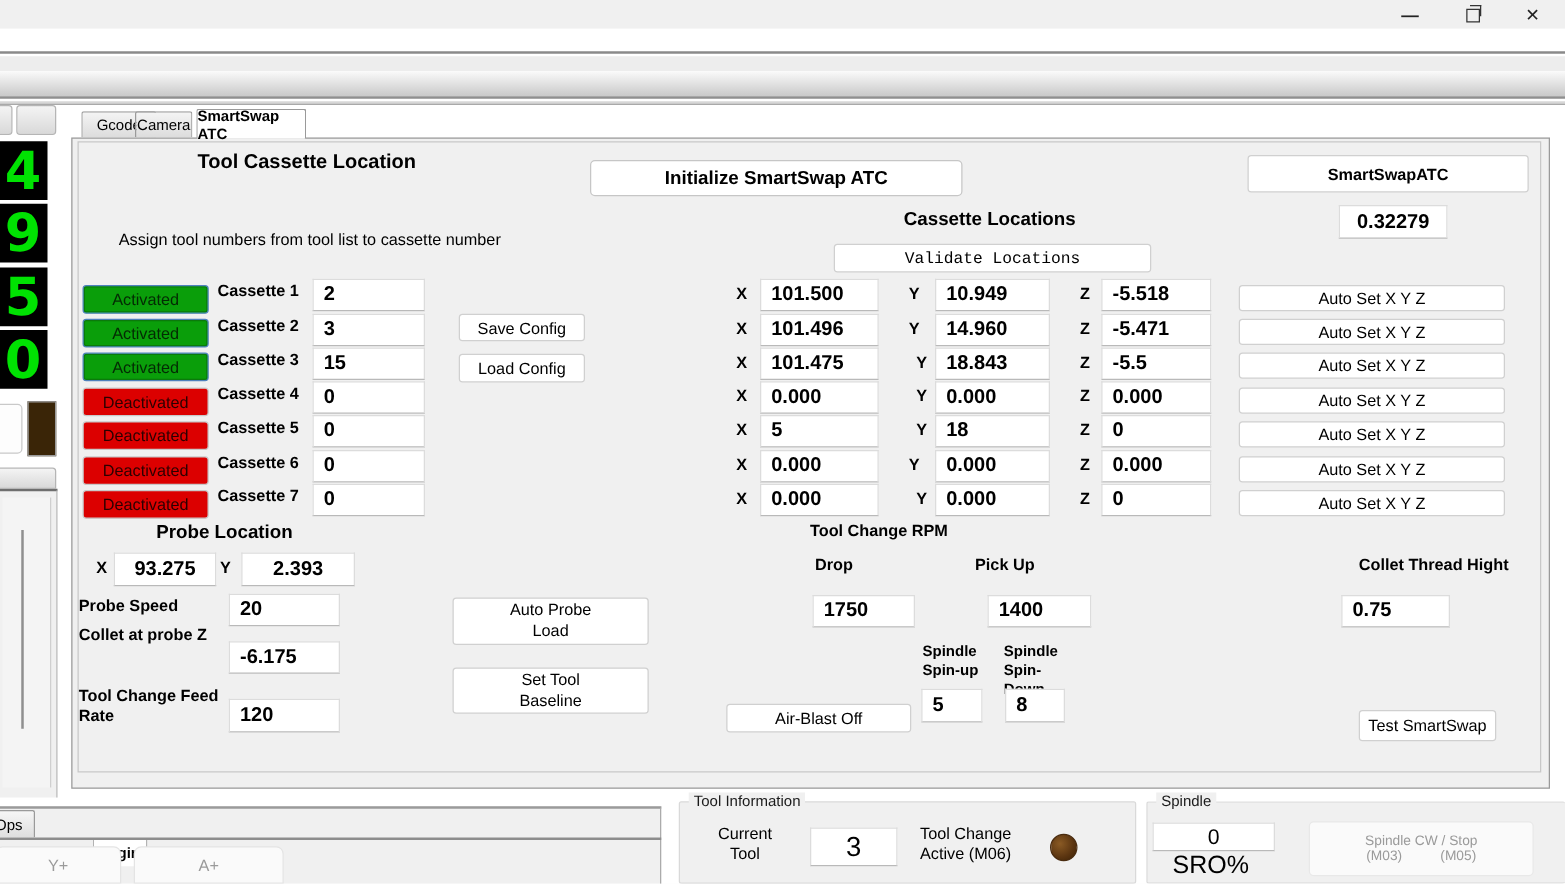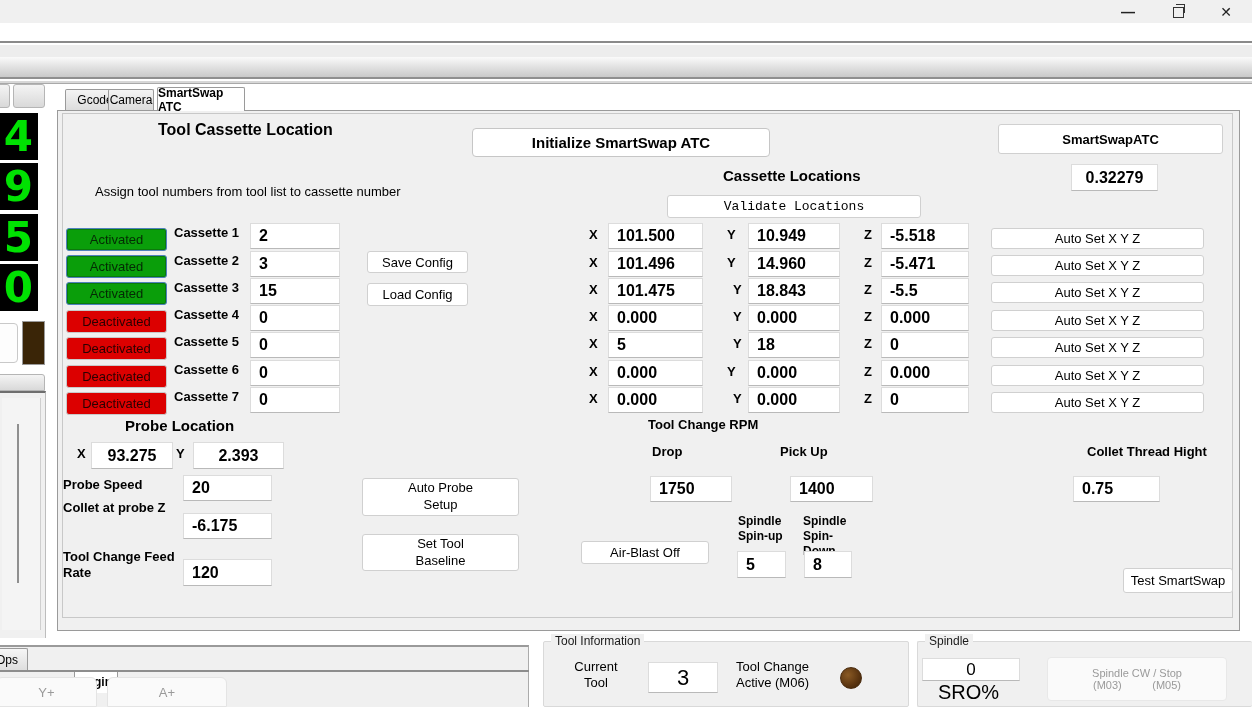--- a/index.html
+++ b/index.html
@@ -203,40 +203,40 @@
 <div class="abs blabel" style="left:176px;top:446px;">Y</div>
 <input class="abs field center" style="left: 193px; top: 442px; width: 91px; height: 27px;" readonly="" value="2.393">
 <div class="abs blabel" style="left:63px;top:477px;">Probe Speed</div>
 <input class="abs field" style="left: 183px; top: 475px; width: 89px; height: 26px;" readonly="" value="20">
 <div class="abs blabel" style="left:63px;top:500px;">Collet at probe Z</div>
 <input class="abs field" style="left: 183px; top: 513px; width: 89px; height: 26px;" readonly="" value="-6.175">
 <div class="abs blabel pre" style="left:63px;top:549px;">Tool Change Feed
 Rate</div>
 <input class="abs field" style="left: 183px; top: 559px; width: 89px; height: 27px;" readonly="" value="120">
 <div class="abs btn two-line" style="left:362px;top:478px;width:157px;height:38px;">Auto Probe
-Setup</div>
+Load</div>
 <div class="abs btn two-line" style="left:362px;top:534px;width:157px;height:37px;">Set Tool
 Baseline</div>
 
 <div class="abs blabel" style="left:648px;top:417px;">Tool Change RPM</div>
 <div class="abs blabel" style="left:652px;top:444px;">Drop</div>
 <div class="abs blabel" style="left:780px;top:444px;">Pick Up</div>
 <input class="abs field" style="left: 650px; top: 476px; width: 82px; height: 26px;" readonly="" value="1750">
 <input class="abs field" style="left: 790px; top: 476px; width: 83px; height: 26px;" readonly="" value="1400">
 <div class="abs pre" style="left:738px;top:514px;font-weight:bold;font-size:12px;width:52px;">Spindle
 Spin-up</div>
 <div class="abs pre" style="left:803px;top:514px;font-weight:bold;font-size:12px;width:54px;overflow:hidden;">Spindle
 Spin-Down</div>
-<div class="abs btn" style="left:581px;top:541px;width:128px;height:23px;text-align:right;">Air-Blast Off</div>
+<div class="abs btn" style="left:581px;top:563px;width:148px;height:23px;text-align:right;">Air-Blast Off</div>
 <input class="abs field" style="left: 737px; top: 551px; width: 49px; height: 27px;" readonly="" value="5">
 <input class="abs field" style="left: 804px; top: 551px; width: 48px; height: 27px;" readonly="" value="8">
 
 <div class="abs blabel" style="left:1087px;top:444px;">Collet Thread Hight</div>
 <input class="abs field" style="left: 1073px; top: 476px; width: 87px; height: 26px;" readonly="" value="0.75">
-<div class="abs btn" style="left:1087px;top:568px;width:110px;height:25px;margin-left:36px;">Test SmartSwap</div>
+<div class="abs btn" style="left:1087px;top:568px;width:110px;height:25px;">Test SmartSwap</div>
 
 <div class="abs botpanel" style="left:0;top:645px;width:529px;height:62px;"></div>
 <div class="abs bot-tab" style="left:-14px;top:648px;width:42px;height:22px;">
     <span>Ops</span>
   </div>
 <div class="abs bot-tab active" style="left:31px;top:670px;width:44px;height:23px;margin-left:43px;">
     <span>Jogging</span>
   </div>
 <div class="abs botline" style="left:0;top:670px;width:529px;height:2px;"></div>
 <div class="abs gray-btn" style="left:-4px;top:677px;width:101px;height:30px;border-radius:6px 6px 0 0;">

